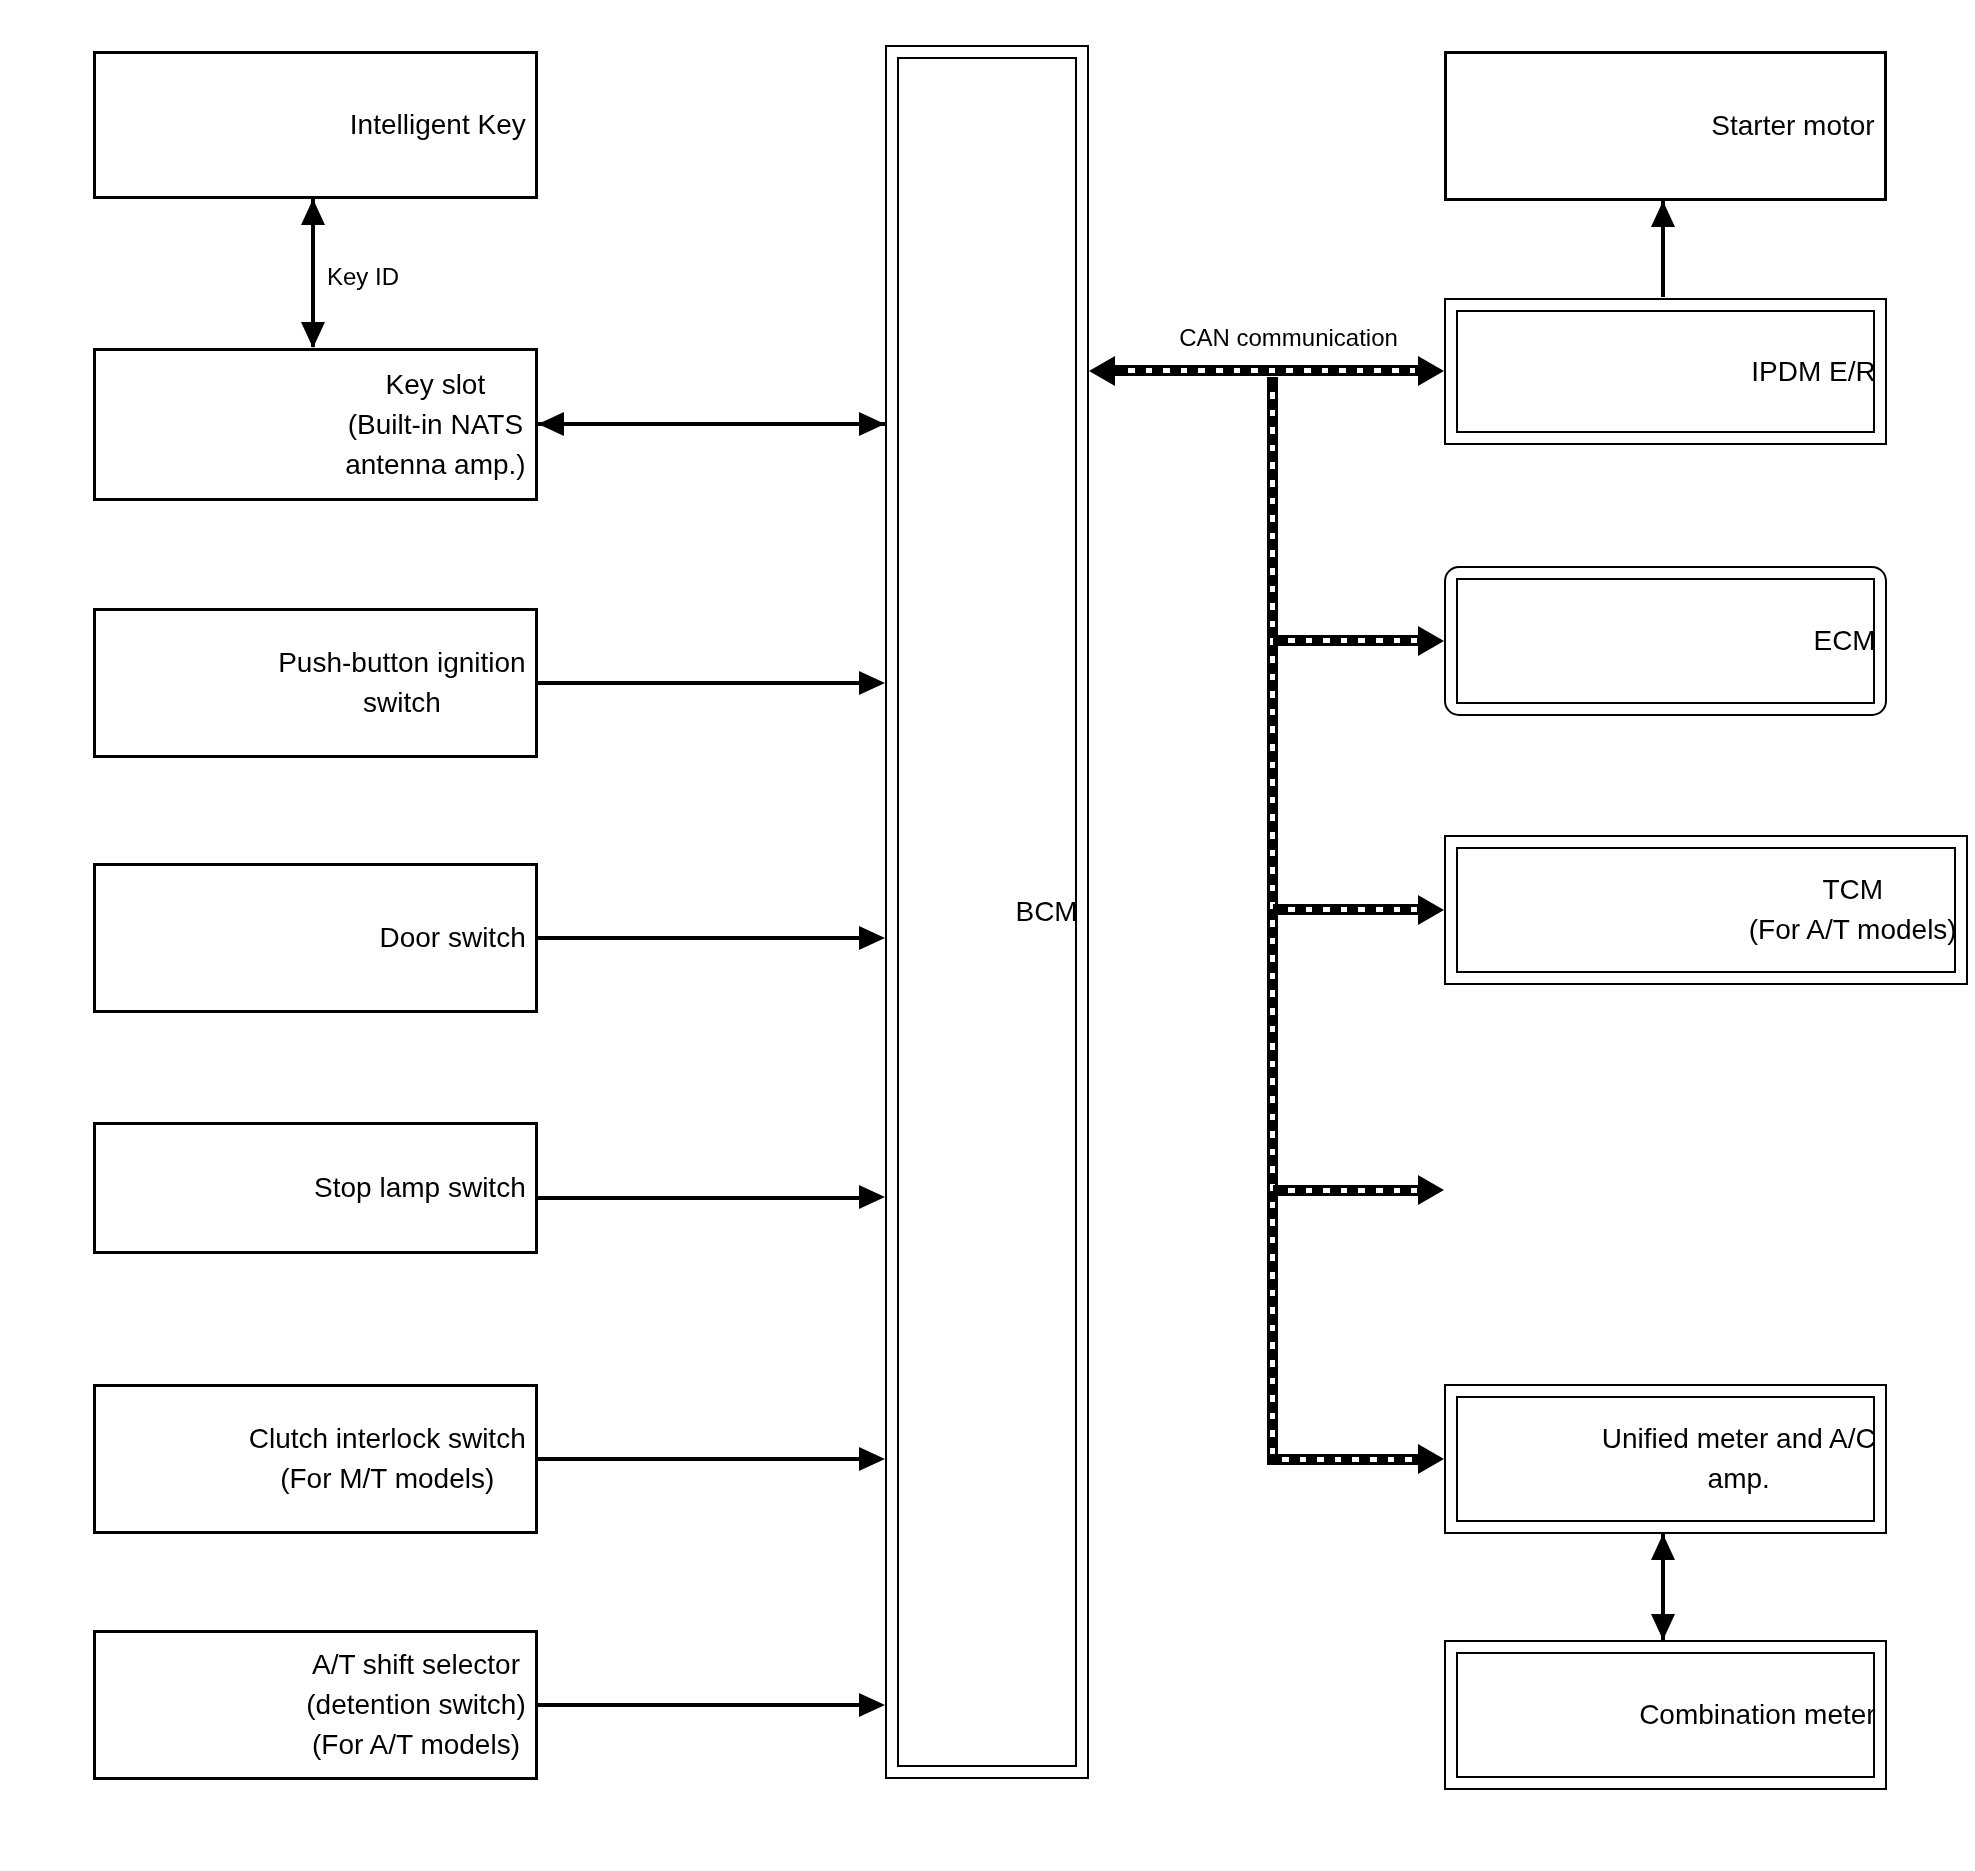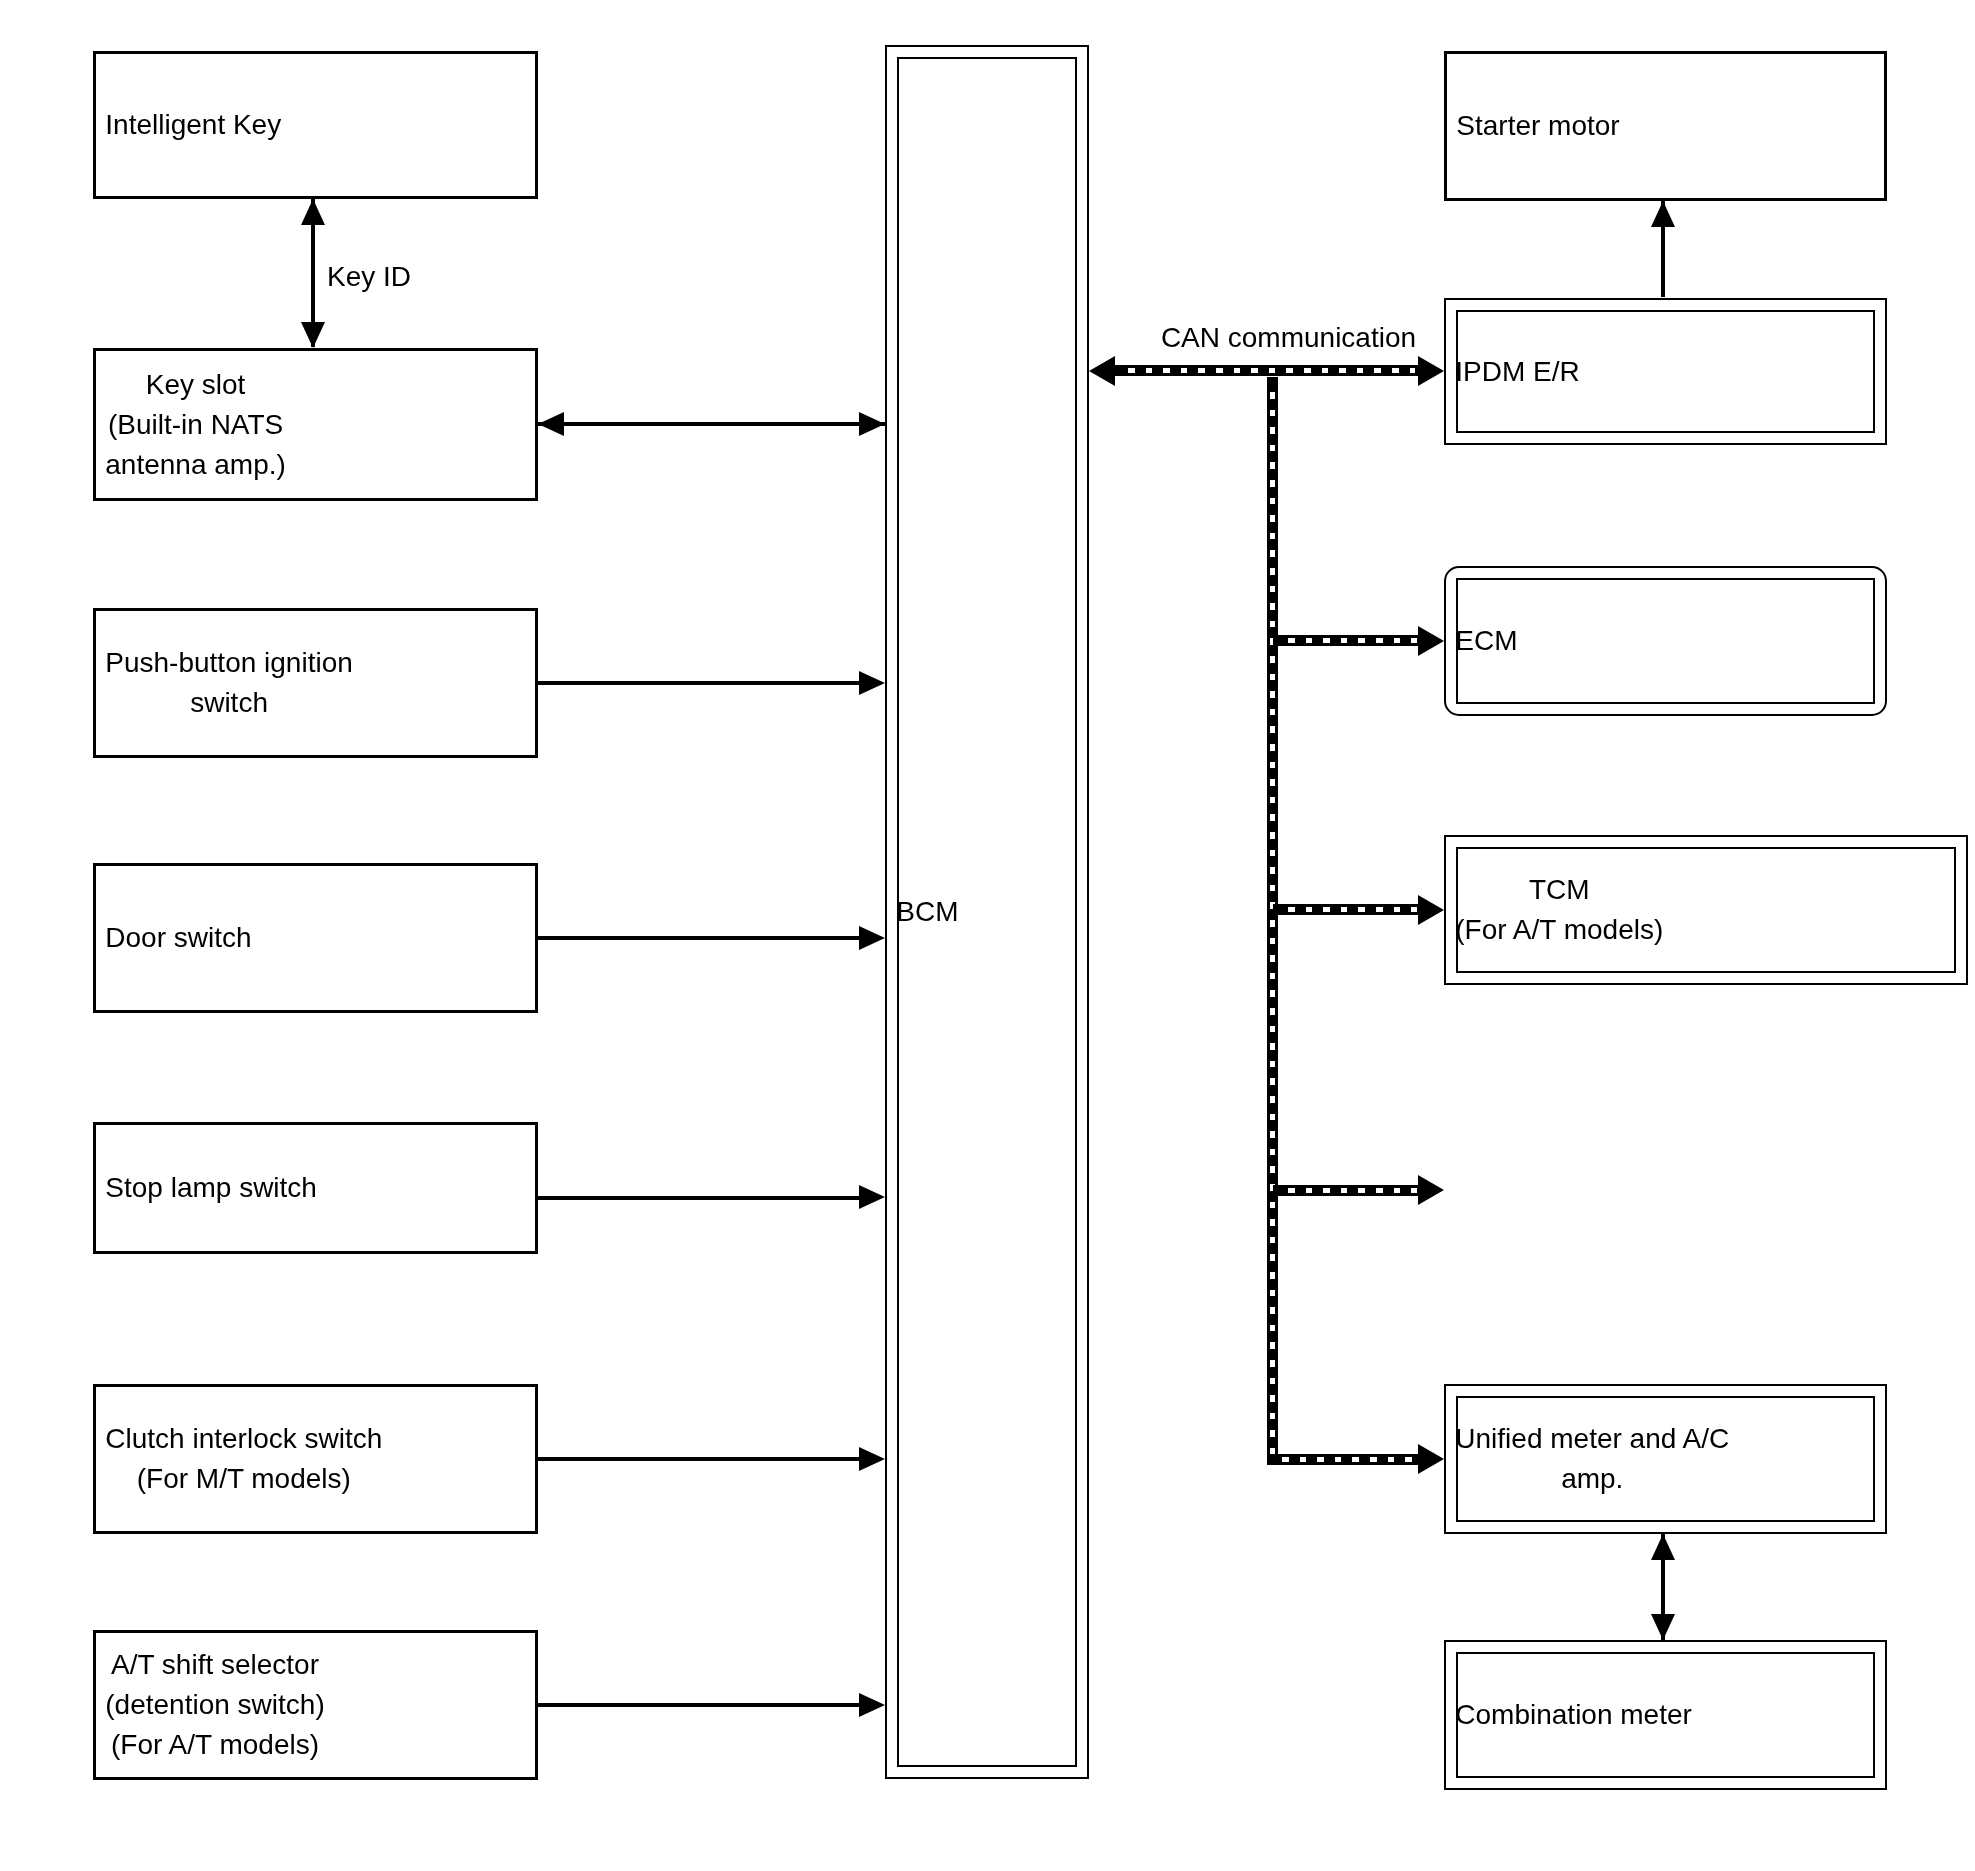--- a/index.html
+++ b/index.html
@@ -3,29 +3,29 @@
 <meta charset="utf-8">
 <style>
   html,body{margin:0;padding:0;background:#ffffff;}
   #canvas{
     position:relative;width:1976px;height:1872px;background:#ffffff;
     font-family:"Liberation Sans","DejaVu Sans",sans-serif;color:#000;
     overflow:hidden;
   }
   .node{
     position:absolute;background:#fff;border:3.7px solid #000;
-    box-sizing:border-box;display:flex;align-items:center;justify-content:flex-start;
+    box-sizing:border-box;display:flex;align-items:center;justify-content:flex-end;
     text-align:center;font-size:28px;line-height:40px;
   }
   .node.dbl{border-width:2.8px;}
   .node.dbl::before{
     content:"";position:absolute;inset:10.2px;border:2.8px solid #000;pointer-events:none;
   }
   .lbl{white-space:pre-line;position:relative;z-index:2;padding:0 9.3px;}
-  .float-label{position:absolute;font-size:28px;line-height:33px;white-space:nowrap;}
+  .float-label{position:absolute;font-size:24px;line-height:33px;white-space:nowrap;}
   .center-text{text-align:center;margin-left:22px;}
   
   .hline{position:absolute;height:3.7px;background:#000;}
   .vline{position:absolute;width:3.7px;background:#000;}
   
   .tri{position:absolute;width:0;height:0;}
   .tri-right{border-top:12px solid transparent;border-bottom:12px solid transparent;border-left:26px solid #000;}
   .tri-left{border-top:12px solid transparent;border-bottom:12px solid transparent;border-right:26px solid #000;}
   .tri-up{border-left:12px solid transparent;border-right:12px solid transparent;border-bottom:26px solid #000;}
   .tri-down{border-left:12px solid transparent;border-right:12px solid transparent;border-top:26px solid #000;}

